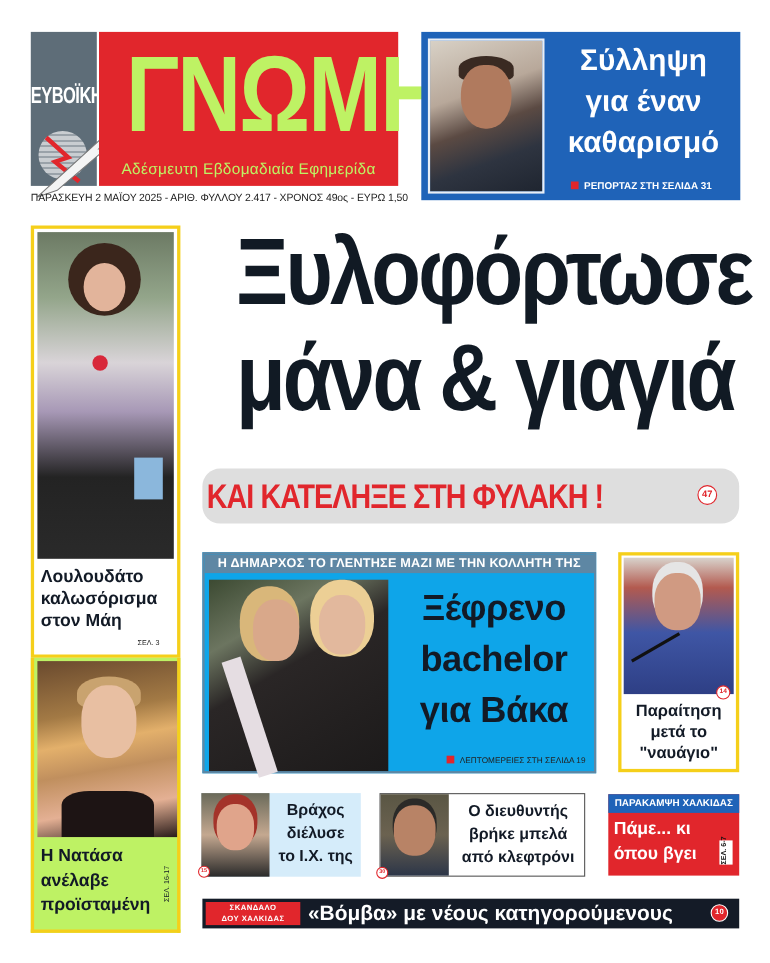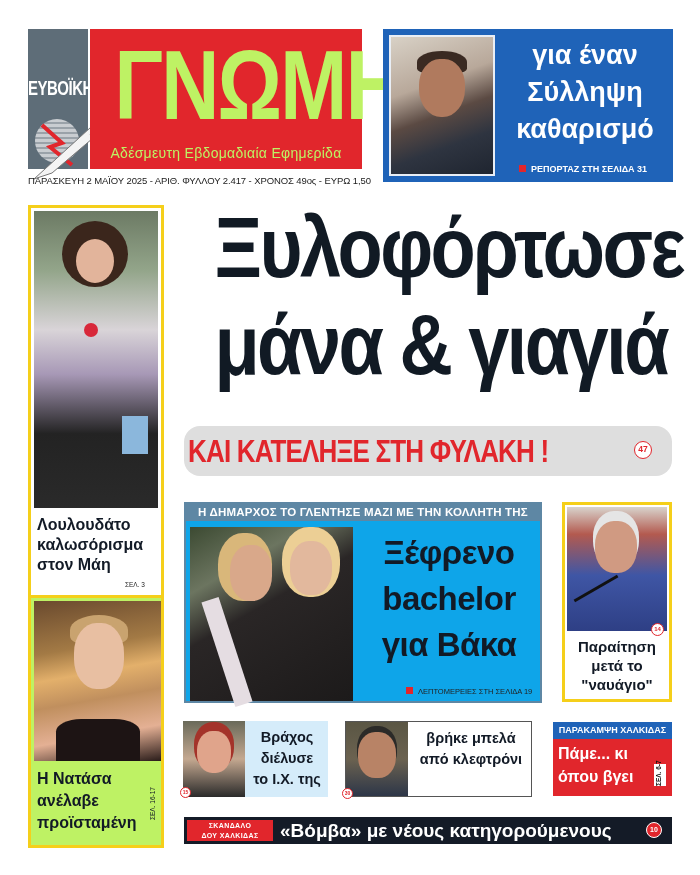--- a/index.html
+++ b/index.html
@@ -107,22 +107,22 @@
   <div class="subtitle">Αδέσμευτη Εβδομαδιαία Εφημερίδα</div>
 </div>
 <div class="abs dateline">ΠΑΡΑΣΚΕΥΗ 2 ΜΑΪΟΥ 2025 - ΑΡΙΘ. ΦΥΛΛΟΥ 2.417 - ΧΡΟΝΟΣ 49ος - ΕΥΡΩ 1,50</div>
 
 <div class="abs blue-box">
   <div class="photo">
     <div class="hair"></div>
     <div class="face"></div>
   </div>
   <div class="headline">
+    <div>Σύλληψη</div>
     <div>για έναν</div>
-    <div>Σύλληψη</div>
     <div>καθαρισμό</div>
   </div>
   <div class="ref"><span class="redsq"></span><span>ΡΕΠΟΡΤΑΖ ΣΤΗ ΣΕΛΙΔΑ 31</span></div>
 </div>
 
 <div class="abs left-box1">
   <div class="photo">
     <div class="hair"></div>
     <div class="face"></div>
     <div class="flower"></div>
@@ -198,20 +198,21 @@
     <div>το Ι.Χ. της</div>
   </div>
 </div>
 
 <div class="abs story2">
   <div class="photo">
     <div class="head"></div>
   </div>
   <div class="pgcircle" style="left:-4px;top:66px;">30</div>
   <div class="cap">
+    <div>Ο διευθυντής</div>
     <div>βρήκε μπελά</div>
     <div>από κλεφτρόνι</div>
   </div>
 </div>
 
 <div class="abs bypass">
   <div class="bar">ΠΑΡΑΚΑΜΨΗ ΧΑΛΚΙΔΑΣ</div>
   <div class="cap">
     <div>Πάμε... κι</div>
     <div>όπου βγει</div>

